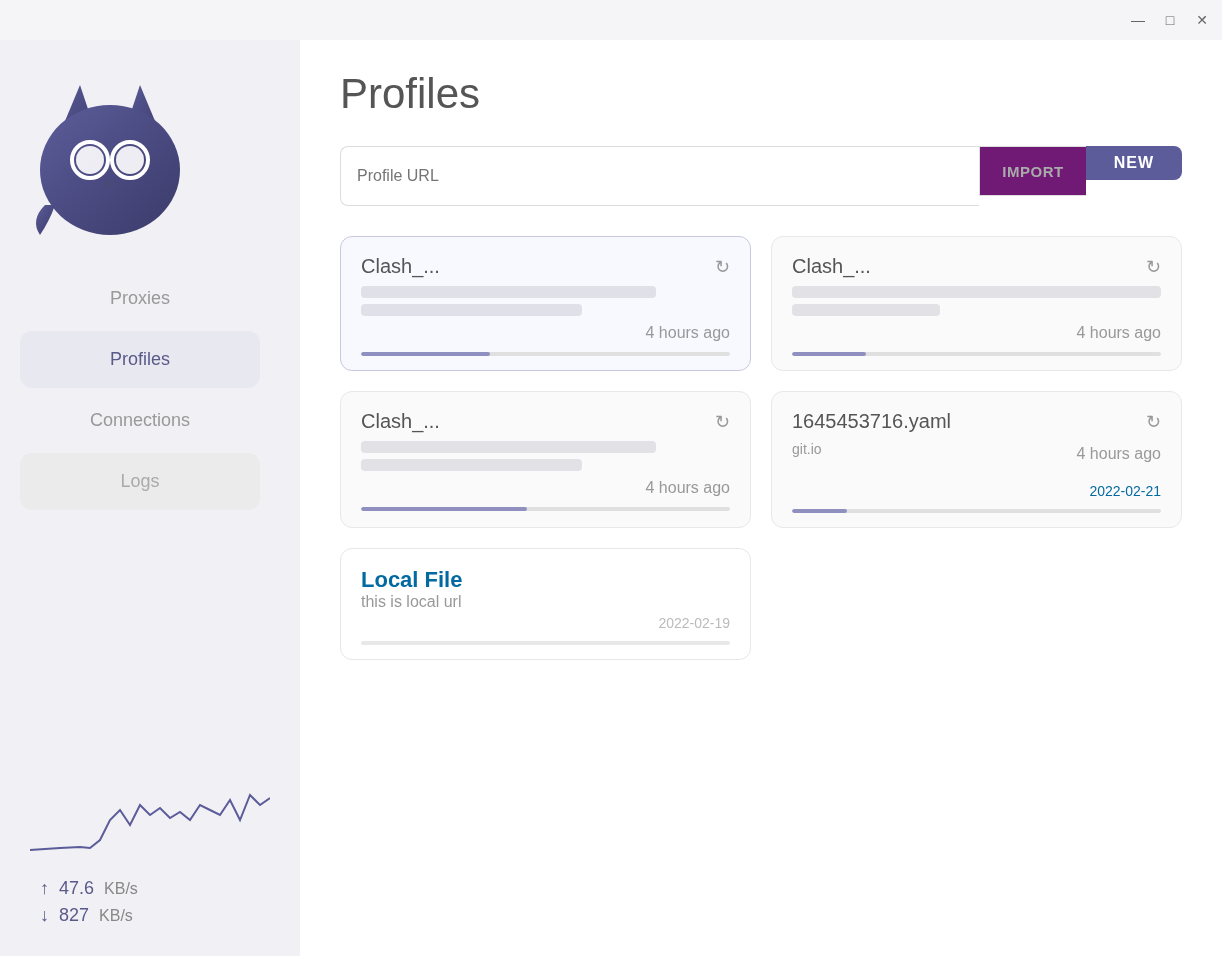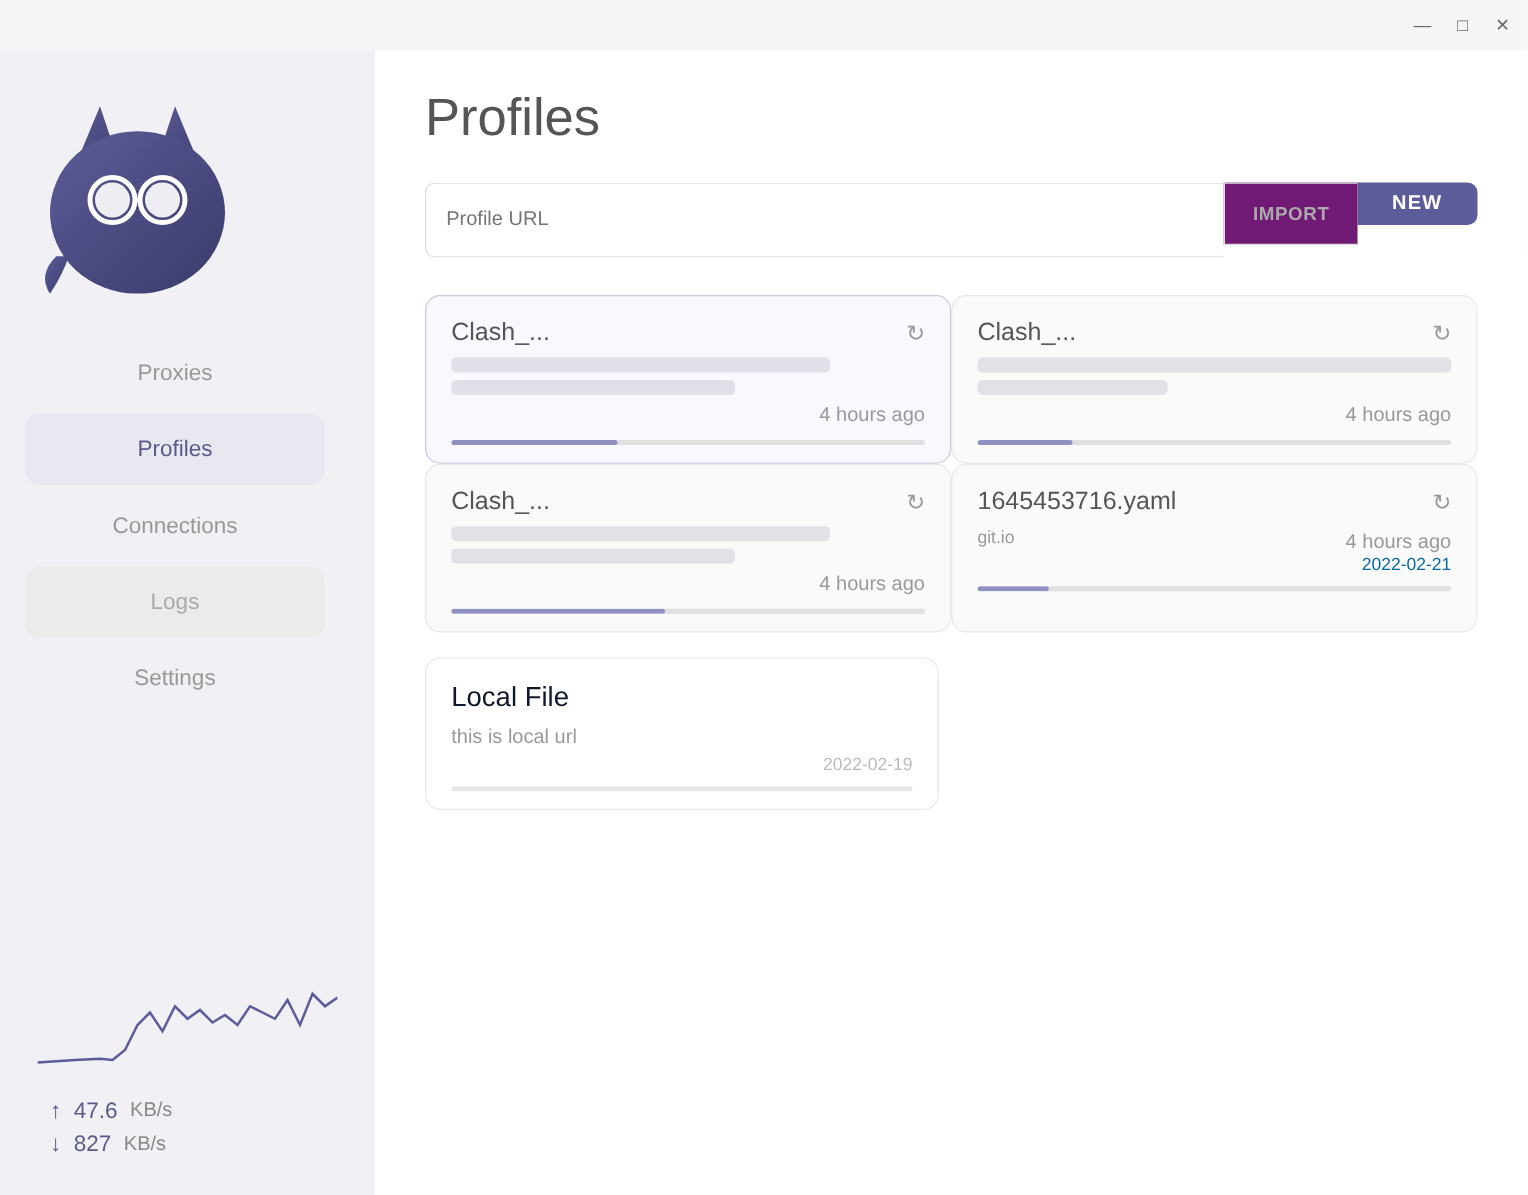--- a/index.html
+++ b/index.html
@@ -154,20 +154,21 @@
       border-radius: 0 8px 8px 0;
       font-size: 16px;
       font-weight: 700;
       color: #fff;
       cursor: pointer;
       letter-spacing: 1px;
     }
     .profiles-grid {
       display: grid;
       grid-template-columns: 1fr 1fr;
+      gap: 20px;
     }
     .profile-card {
       background: #fafafa;
       border: 1.5px solid #e8e8e8;
       border-radius: 12px;
       padding: 18px 20px 14px;
       cursor: pointer;
       position: relative;
       min-height: 130px;
     }
@@ -241,23 +242,23 @@
     }
     .local-file-card {
       background: #fff;
       border: 1.5px solid #e8e8e8;
       border-radius: 12px;
       padding: 18px 20px 14px;
       cursor: pointer;
     }
     .local-file-title {
       font-size: 22px;
-      font-weight: 400;
-      color: #0f172a;
-      margin-bottom: 10px;
+      font-weight: 700;
+      color: #0369a1;
+      margin-bottom: 0;
     }
     .local-file-url {
       font-size: 16px;
       color: #999;
       margin-bottom: 4px;
     }
     .local-file-date {
       text-align: right;
       font-size: 14px;
       color: #bbb;
@@ -316,23 +317,20 @@
     </div>
     <div class="nav-item active">
       <span>Profiles</span>
     </div>
     <div class="nav-item">
       <span>Connections</span>
     </div>
     <div class="nav-item logs-item">
       <span>Logs</span>
     </div>
-    <div class="nav-item">
-      <span>Settings</span>
-    </div>
 
     <div class="traffic-section">
       <div class="traffic-chart">
         <svg width="100%" height="80" viewBox="0 0 240 80" preserveAspectRatio="none">
 
           <polyline points="0,60 30,58 50,57 60,58 70,50 80,30 90,20 100,35 110,15 120,25 130,18 140,28 150,22 160,30 170,15 180,20 190,25 200,10 210,30 220,5 230,15 240,8" fill="none" stroke="#5c5c9a" stroke-width="2"></polyline>
         </svg>
       </div>
       <div class="traffic-stats">
         <div class="traffic-row">
@@ -403,21 +401,21 @@
         <div class="card-progress">
           <div class="card-progress-bar" style="width:45%"></div>
         </div>
       </div>
 
       <div class="profile-card">
         <div class="card-header">
           <span class="card-title">1645453716.yaml</span>
           <span class="refresh-icon">↻</span>
         </div>
-        <div style="display:flex; justify-content:space-between; margin-bottom:0;">
+        <div style="display:flex; justify-content:space-between; margin-bottom:20px;">
           <span class="card-source">git.io</span>
           <span class="card-timestamp" style="text-align:right;">4 hours ago</span>
         </div>
         <div class="card-date">2022-02-21</div>
         <div class="card-progress">
           <div class="card-progress-bar" style="width:15%"></div>
         </div>
       </div>
 
     </div>

